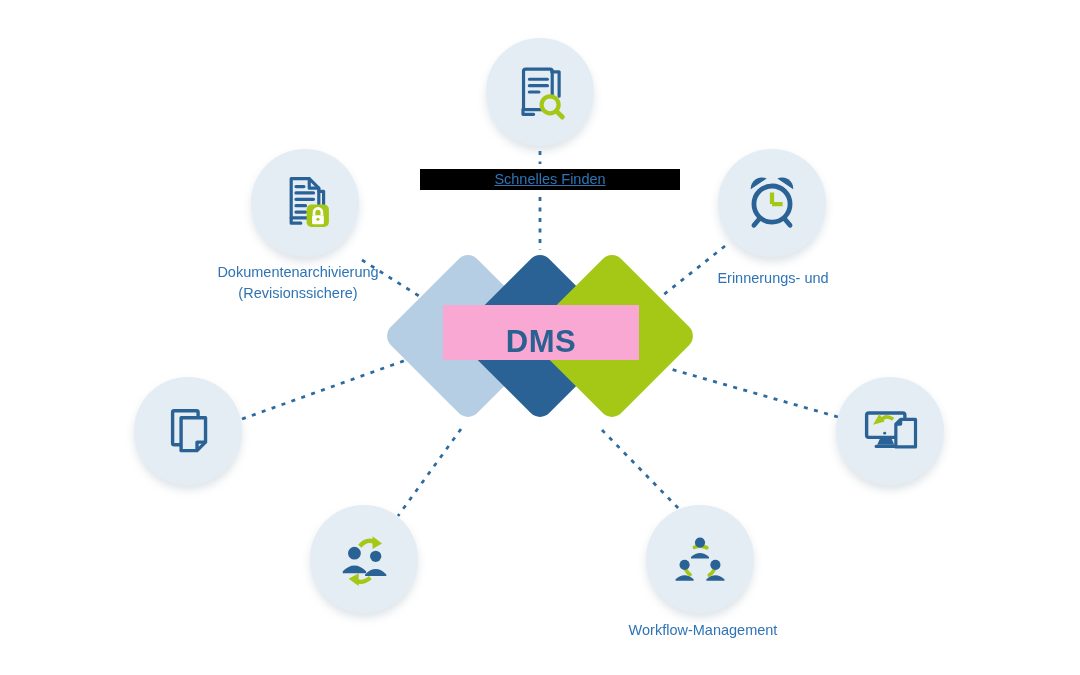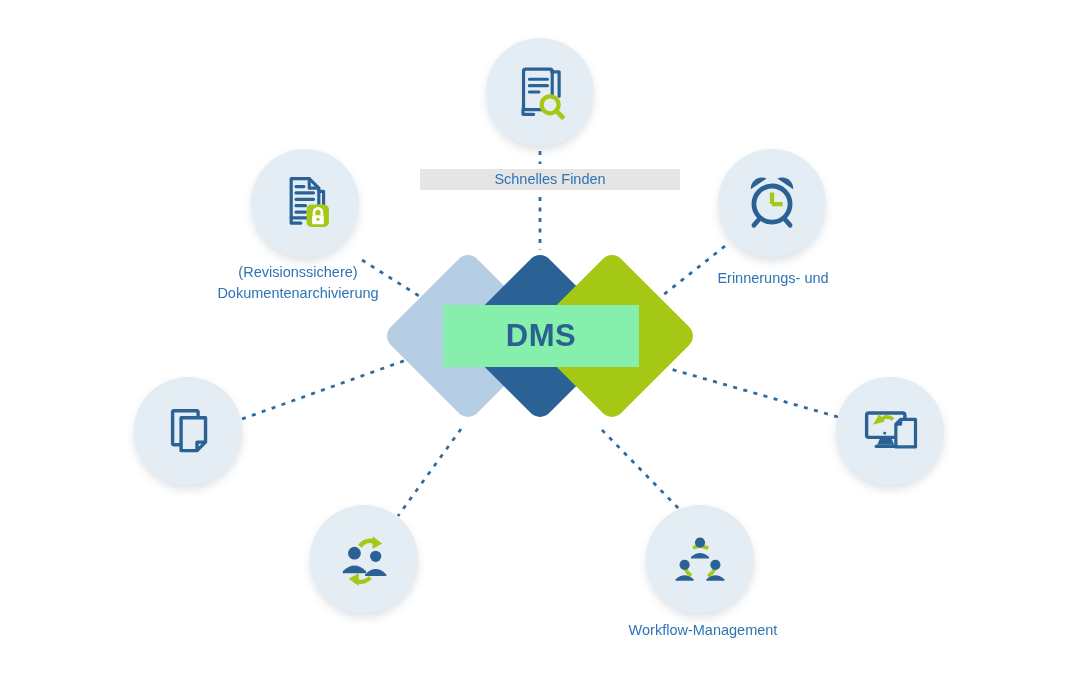--- a/index.html
+++ b/index.html
@@ -4,23 +4,23 @@
 <style>
   html,body{margin:0;padding:0;background:#fff;font-family:"Liberation Sans",sans-serif;}
   #canvas{position:relative;width:1080px;height:675px;background:#ffffff;overflow:hidden;margin:0 auto;}
   #bg-svg{position:absolute;left:0;top:0;width:1080px;height:675px;}
   .conn{stroke:#2d6b9f;stroke-width:2.8;stroke-dasharray:4 6.5;fill:none;}
   .node-circle{position:absolute;width:108px;height:108px;border-radius:50%;
      background:#e4edf4;box-shadow:0 5px 9px rgba(110,130,150,0.22);
      display:flex;align-items:center;justify-content:center;}
   .node-label{position:absolute;width:260px;text-align:center;color:#2e74b5;
      font-size:14.5px;line-height:21px;}
-  .lbl-bg{background:#e5e5e5;}
-  #dms-banner{position:absolute;left:443px;top:305px;width:196px;height:62px;background:#86efac;
-     display:flex;align-items:center;justify-content:center;}
+  .lbl-bg{background:#000000;text-decoration:underline;}
+  #dms-banner{position:absolute;left:443px;top:305px;width:196px;height:55px;background:#f9a8d4;
+     display:flex;align-items:flex-end;justify-content:center;}
   #dms-title{color:#2a6191;font-size:31px;font-weight:bold;letter-spacing:0.5px;}
   .ic{display:block;}
 </style>
 </head>
 <body>
 
 <div id="canvas">
 
   <svg id="bg-svg" viewBox="0 0 1080 675">
 
@@ -67,22 +67,22 @@
         <path d="M36,9 V18 H45"></path>
         <path d="M23.5,16.5 H31 M23.5,22.5 H40 M23.5,28.5 H40 M23.5,34.5 H32.5 M23.5,40.5 H32.5"></path>
       </g>
       <rect x="33.5" y="33.5" width="21" height="21" rx="4.5" fill="#a5c715"></rect>
       <path d="M40.5,43.5 V40.7 a3.7,3.7 0 0 1 7.4,0 V43.5" stroke="#ffffff" stroke-width="2.6" fill="none"></path>
       <rect x="38.7" y="43.5" width="11" height="8.5" rx="1.2" fill="#ffffff"></rect>
       <circle cx="44.2" cy="47.3" r="1.5" fill="#a5c715"></circle>
     </svg>
   </div>
   <div class="node-label" style="left:168px;top:262px;">
+    <div>Dokumentenarchivierung</div>
     <div>(Revisionssichere)</div>
-    <div>Dokumentenarchivierung</div>
   </div>
 
   <div class="node-circle" style="left:718px;top:149px;">
     <svg class="ic" width="68" height="68" viewBox="0 0 64 64">
       <path d="M12,19 A10.5,10.5 0 0 1 27,9 Z" fill="#2b6295"></path>
       <path d="M37,9 A10.5,10.5 0 0 1 52,19 Z" fill="#2b6295"></path>
       <g stroke="#2b6295" stroke-width="4.5" stroke-linecap="round" fill="none">
         <path d="M20,47 L15,53"></path>
         <path d="M44,47 L49,53"></path>
       </g>

